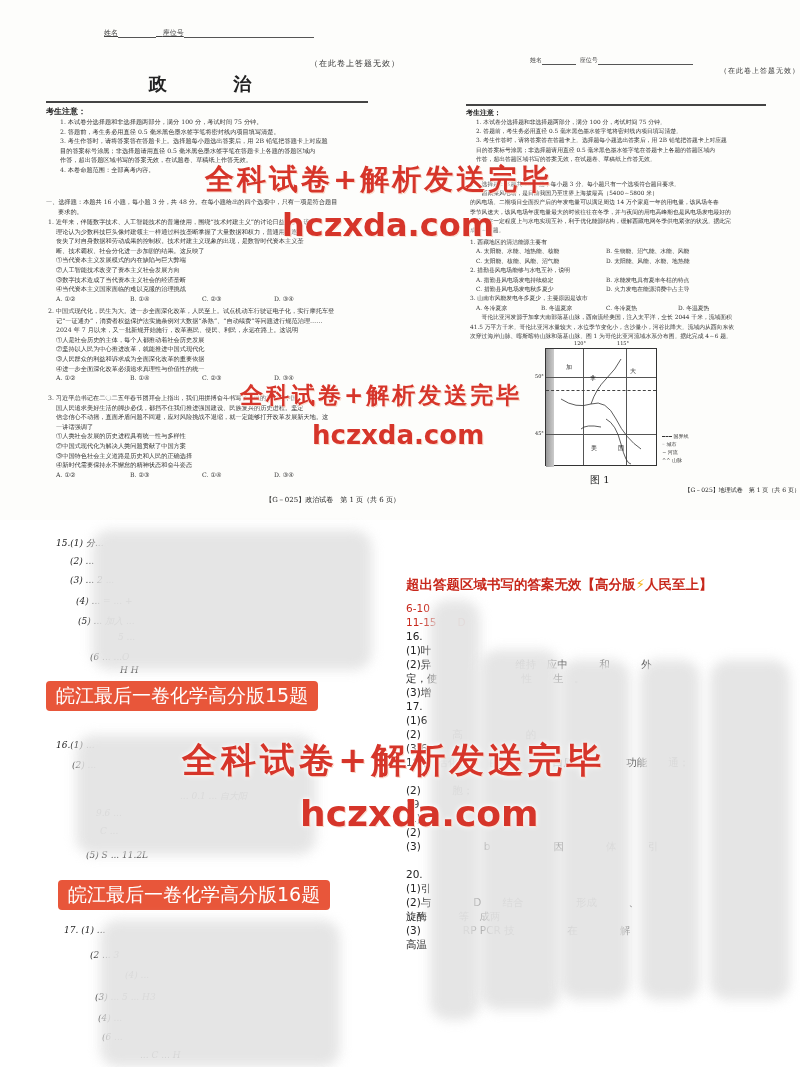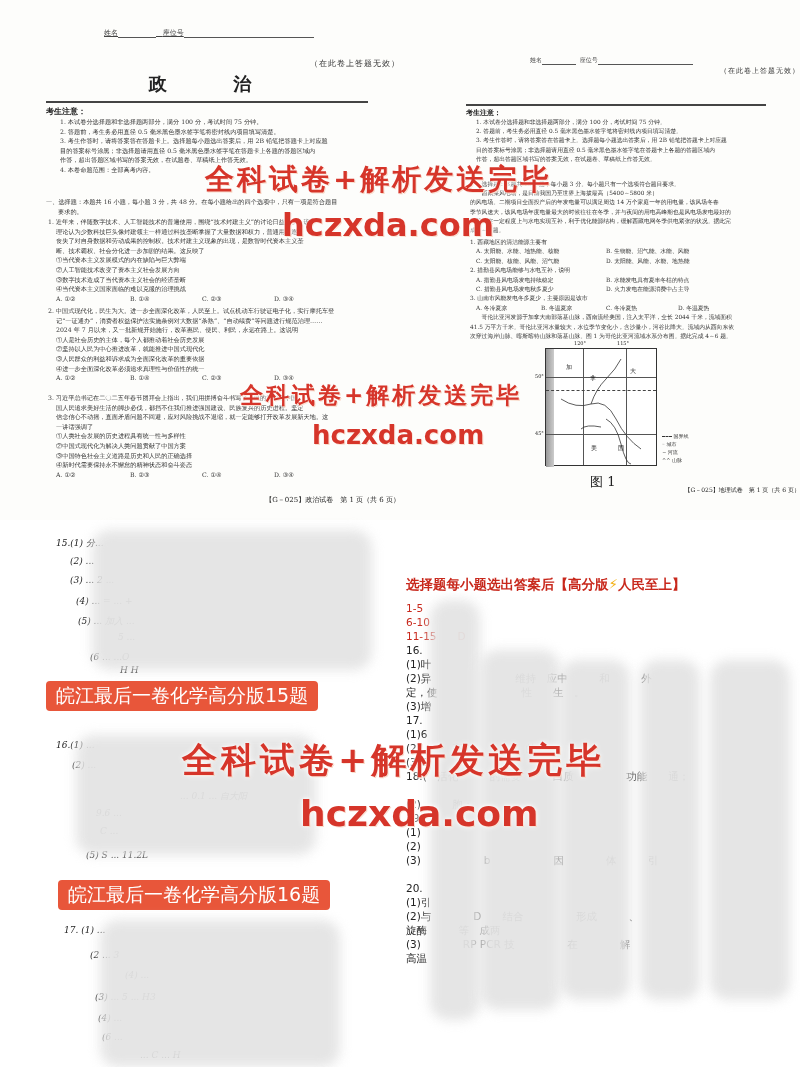--- a/index.html
+++ b/index.html
@@ -21,21 +21,21 @@
   .opts { display: flex; }
   .opts span { display: inline-block; }
   .footer { position: absolute; font-size: 7px; color: #222; width: 100%; text-align: right; }
 
   .map { position: absolute; left: 545px; top: 348px; width: 112px; height: 118px; border: 1px solid #333; background: #fff; }
   .map .grid-v { position: absolute; top: 0; bottom: 0; width: 1px; background: #555; }
   .map .grid-h { position: absolute; left: 0; right: 0; height: 1px; background: #555; }
   .map .coast { position: absolute; left: 0; top: 0; width: 8px; height: 118px; background: linear-gradient(90deg,#999,#ccc); }
   .map .lbl { position: absolute; font-size: 6px; color: #222; }
   .map-legend { position: absolute; left: 662px; top: 432px; font-size: 5px; color: #333; line-height: 8px; }
-  .map-caption { position: absolute; left: 590px; top: 473px; font-size: 13px; color: #222; }
+  .map-caption { position: absolute; left: 590px; top: 473px; font-size: 10px; color: #222; }
 
   .handwritten { position: absolute; font-family: "DejaVu Serif", serif; font-style: italic; color: #222; font-size: 9px; }
   .blur { position: absolute; background: #e4e4e4; border-radius: 18px; filter: blur(6px); opacity: .95; }
 
   .chem-banner { position: absolute; background: #e8563a; color: #fff; font-family: "DejaVu Sans", sans-serif; font-size: 19px; border-radius: 4px; padding: 2px 10px; white-space: nowrap; }
 
   .bio-title { position: absolute; left: 406px; top: 576px; font-family: "DejaVu Sans", sans-serif; font-weight: bold; font-size: 13.5px; color: #c8281c; white-space: nowrap; }
   .bio-title .bolt { color: #f3b21a; }
   .bio-lines { position: absolute; left: 406px; font-family: "DejaVu Sans", sans-serif; font-size: 10.5px; line-height: 14px; color: #222; white-space: nowrap; }
   .bio-lines .red { color: #c8281c; }
@@ -234,24 +234,23 @@
   <div class="handwritten" style="left:125px;top:970px;">(4) ...</div>
   <div class="handwritten" style="left:95px;top:992px;">(3) ... 5 ... H3</div>
   <div class="handwritten" style="left:98px;top:1013px;">(4) ...</div>
   <div class="handwritten" style="left:102px;top:1032px;">(6 ...</div>
   <div class="handwritten" style="left:140px;top:1050px;">... C ... H</div>
   <div class="blur" style="left:100px;top:920px;width:240px;height:147px;"></div>
 </div>
 
 <div>
   <div class="bio-title">
-    <span>选择题每小题选出答案后【高分版</span><span class="bolt">⚡</span><span>人民至上】</span>
+    <span>超出答题区域书写的答案无效【高分版</span><span class="bolt">⚡</span><span>人民至上】</span>
   </div>
   <div class="bio-lines" style="top:601px;">
-    <div class="red">1-5</div>
     <div class="red">6-10</div>
     <div class="red">11-15　　D</div>
     <div>16.</div>
     <div>(1)叶</div>
     <div>(2)异　　　　　　　　维持　应中　　　和　　　外</div>
     <div>定，使　　　　　　　　性　　生　。</div>
     <div>(3)增</div>
     <div>17.</div>
     <div>(1)6</div>
     <div>(2)　　　高　　　　　　的</div>

